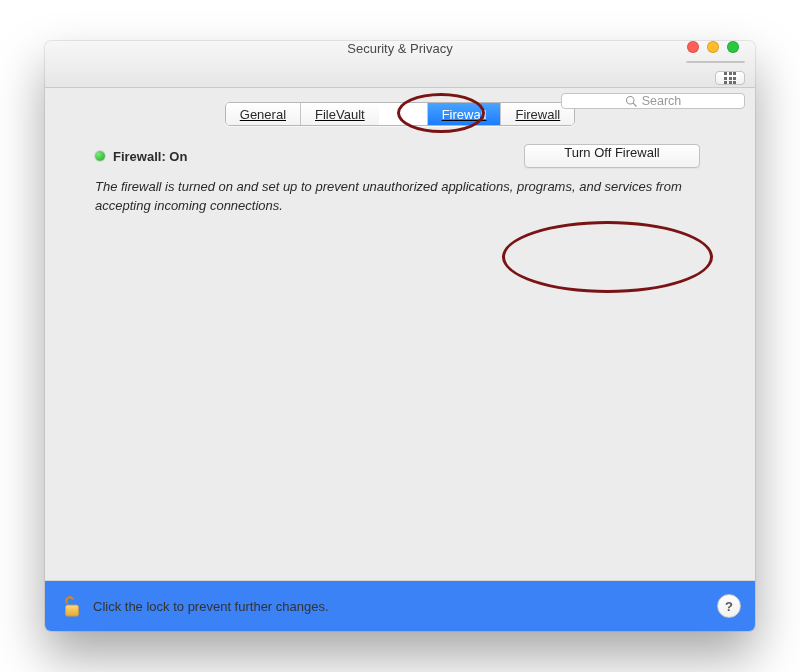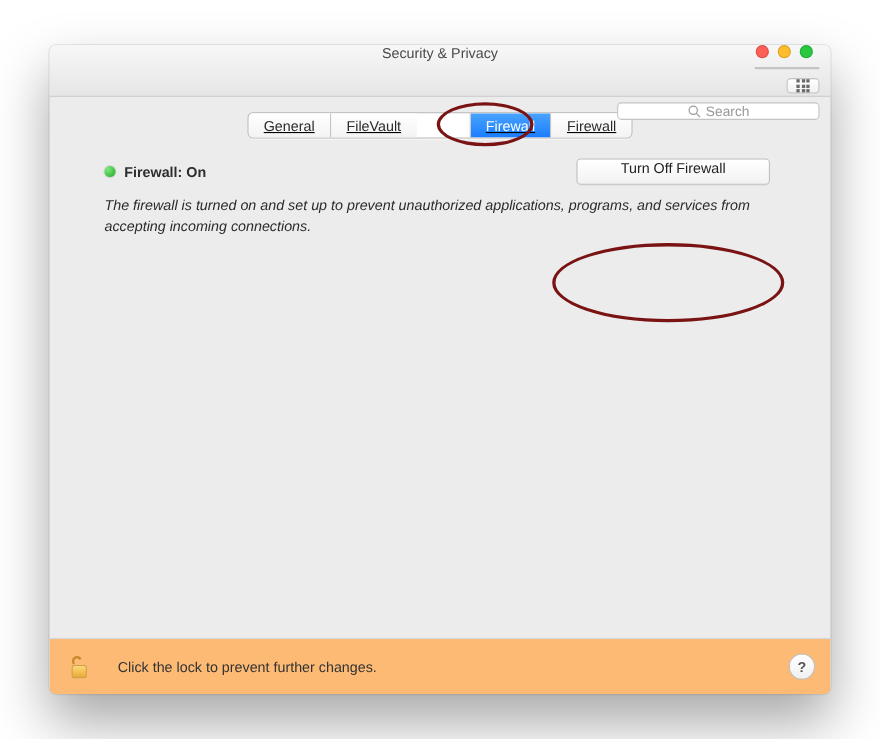--- a/index.html
+++ b/index.html
@@ -187,24 +187,24 @@
     justify-content: flex-end;
   }
 
   
   .footer {
     border-top: 1px solid #d6d6d6;
     height: 50px;
     display: flex;
     align-items: center;
     padding: 0 14px 0 16px;
-    gap: 24px;
+    gap: 10px;
     font-size: 13px;
     color: #333;
-    background: #fdba74;
+    background: #3b82f6;
   }
   .lock-icon svg { width: 22px; height: 28px; display:block; }
   .footer-spacer { flex: 1; }
   .help-btn {
     width: 22px; height: 22px;
     border-radius: 50%;
     border: 1px solid #c1c1c1;
     background: linear-gradient(#ffffff,#f1f1f1);
     display: flex; align-items: center; justify-content: center;
     color: #555; font-size: 13px; font-weight: 600;

